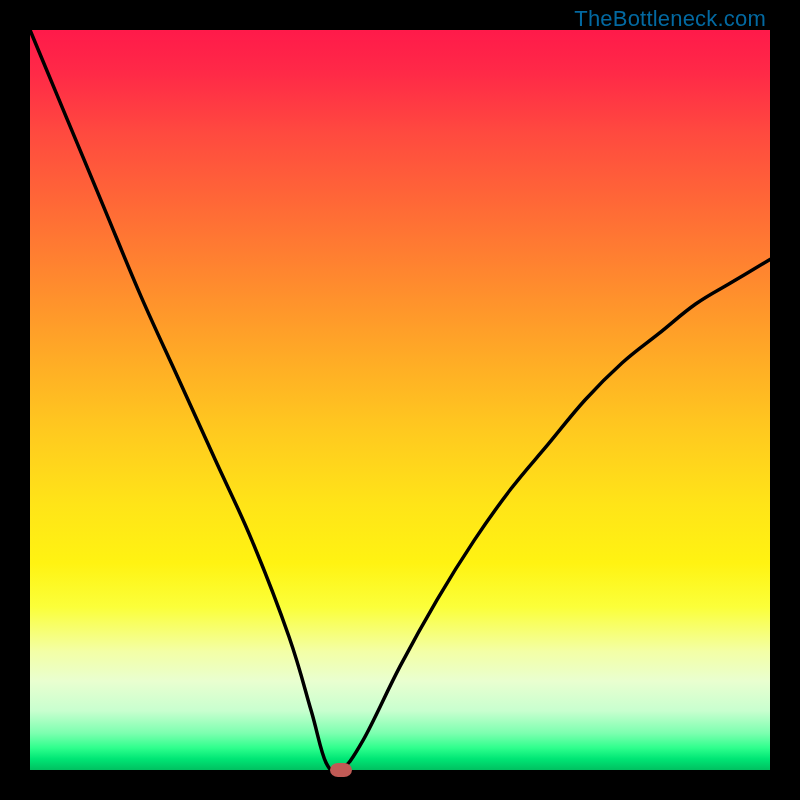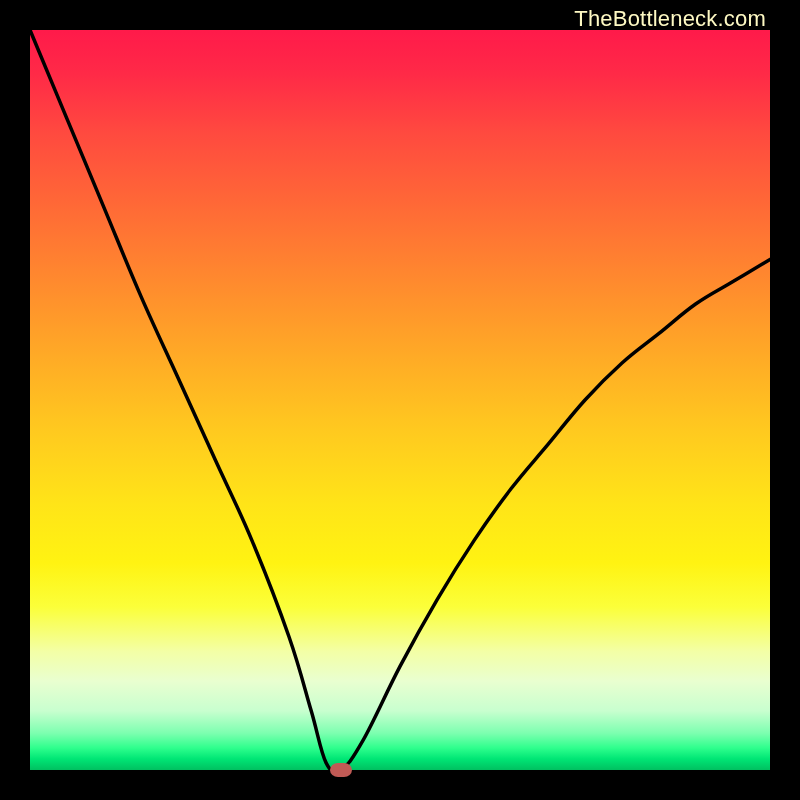--- a/index.html
+++ b/index.html
@@ -42,21 +42,21 @@
       #7dffb0 95%,
       #2fff8d 97%,
       #00e675 98.5%,
       #00c060 100%
     );
   }
   .watermark {
     position: absolute;
     top: 6px;
     right: 34px;
-    color: #fef9c3;
+    color: #0369a1;
     font-size: 22px;
     font-weight: 500;
     letter-spacing: 0.2px;
     user-select: none;
   }
   svg.curve {
     position: absolute;
     left: 0;
     top: 0;
     width: 740px;

